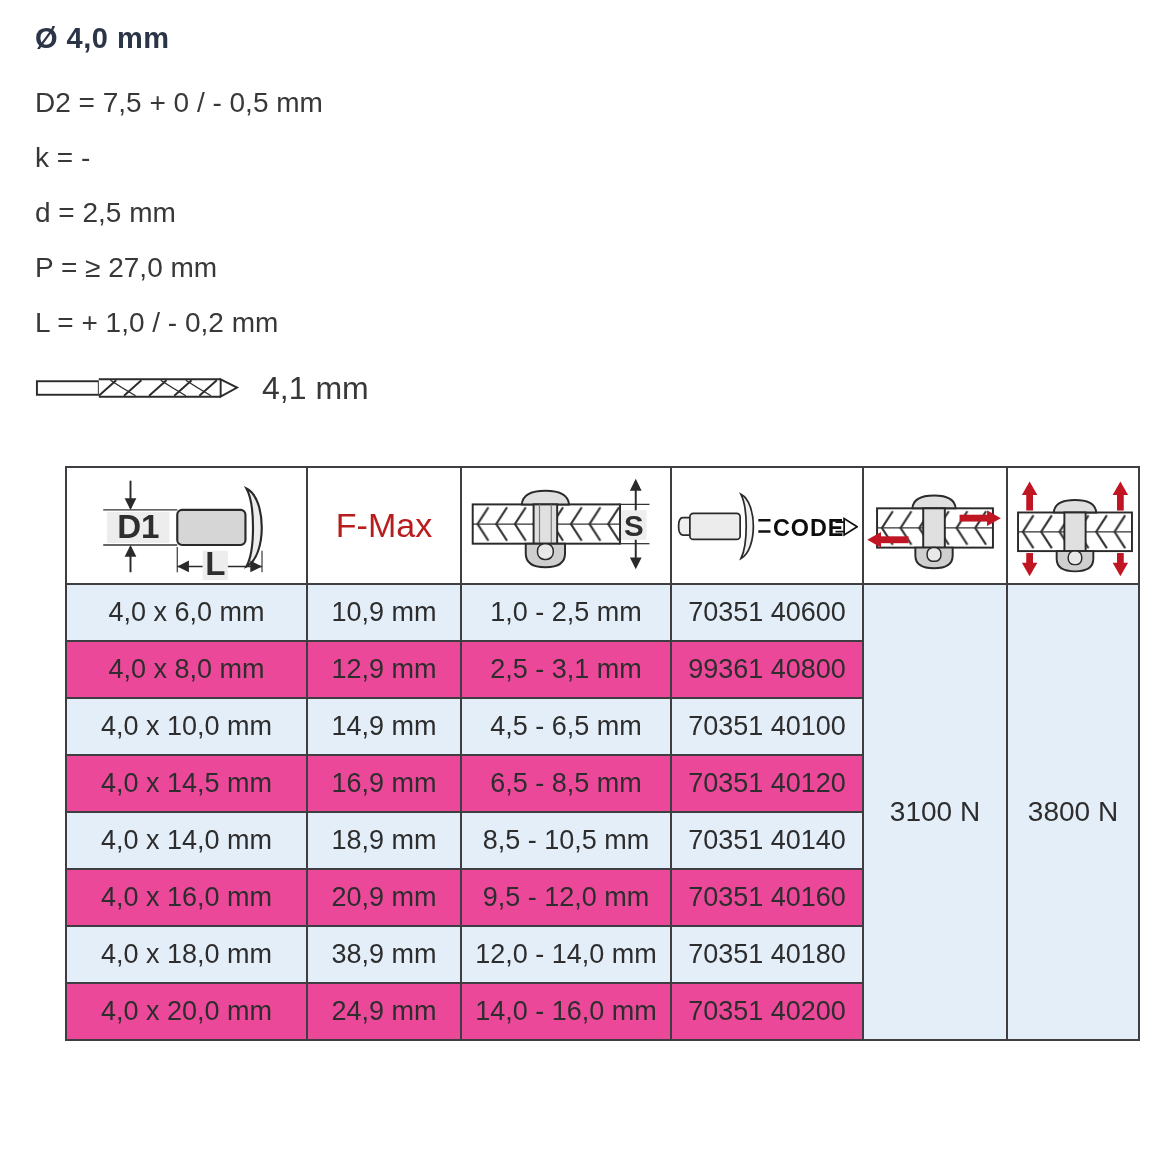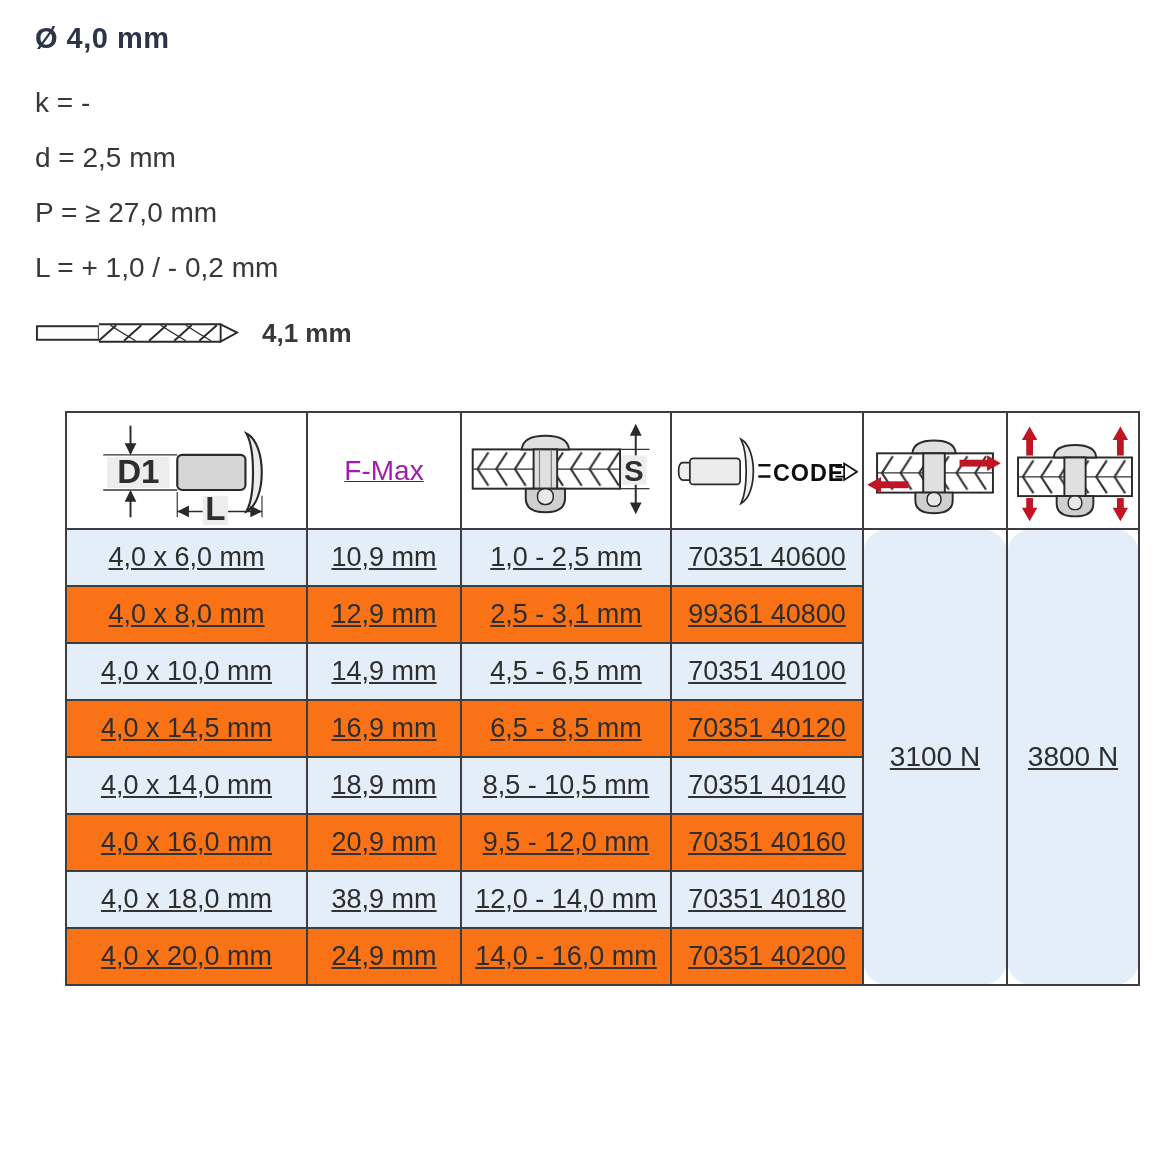--- a/index.html
+++ b/index.html
@@ -14,57 +14,58 @@
   .page-title {
     font-size:29px; font-weight:bold; color:#2b3547;
     margin:8px 0 20px 0; letter-spacing:0.5px;
   }
   .spec-line {
     font-size:28px; color:#383838;
     height:55px; line-height:55px; white-space:pre;
   }
   .drill-row { display:flex; align-items:center; margin-top:16px; height:44px; }
   .drill-row svg { display:block; }
-  .drill-size { font-size:26px; color:#383838; margin-left:22px;font-weight:bold; }
+  .drill-size { font-size:32px; color:#383838; margin-left:22px; }
 
   table.rivet-table {
     border-collapse:collapse; table-layout:fixed;
-    width:1073px; margin:56px 0 0 30px;text-decoration:underline;
+    width:1073px; margin:56px 0 0 30px;
   }
   .rivet-table th, .rivet-table td {
     border:2px solid #3d3d42;
     text-align:center; vertical-align:middle;
     padding:0; overflow:hidden;
   }
   .rivet-table thead th { height:115px; background:#ffffff; }
   .rivet-table tbody td {
-    height:55px; font-size:27px; color:#2d2d2d; background:#f97316;
+    height:55px; font-size:27px; color:#2d2d2d; background:#ec4899;
   }
   .rivet-table tbody tr:nth-child(odd) td { background:#e3eef9; }
-  .rivet-table td.span-cell { background:#e3eef9 !important; font-size:28px;border-radius:25px; }
-  .fmax-header { font-size:28px; font-weight:normal; color:#a21caf; }
+  .rivet-table td.span-cell { background:#e3eef9 !important; font-size:28px; }
+  .fmax-header { font-size:34px; font-weight:normal; color:#b91c1c; }
   th svg, td svg { display:block; margin:0 auto; }
   .svg-defs { position:absolute; width:0; height:0; }
 </style>
 </head>
 <body>
 
 <svg class="svg-defs" aria-hidden="true">
   <defs>
     <pattern id="chev" patternUnits="userSpaceOnUse" width="19" height="40">
       <path d="M16,3 L5,20 L16,37" fill="none" stroke="#2f2f2f" stroke-width="2.2"></path>
     </pattern>
   </defs>
 </svg>
 
 <div class="content">
 
   <div class="page-title">Ø 4,0 mm</div>
 
   <div>
+    <div class="spec-line">D2 = 7,5 + 0 / - 0,5 mm</div>
     <div class="spec-line">k = -</div>
     <div class="spec-line">d = 2,5 mm</div>
     <div class="spec-line">P = ≥ 27,0 mm</div>
     <div class="spec-line">L = + 1,0 / - 0,2 mm</div>
   </div>
 
   <div class="drill-row">
     <svg width="205" height="36" viewBox="0 0 212 36">
       <rect x="2" y="11" width="64" height="14" fill="#fdfdfd" stroke="#2b2b2b" stroke-width="2"></rect>
       <rect x="66" y="9" width="126" height="18" fill="#ffffff" stroke="none"></rect>

